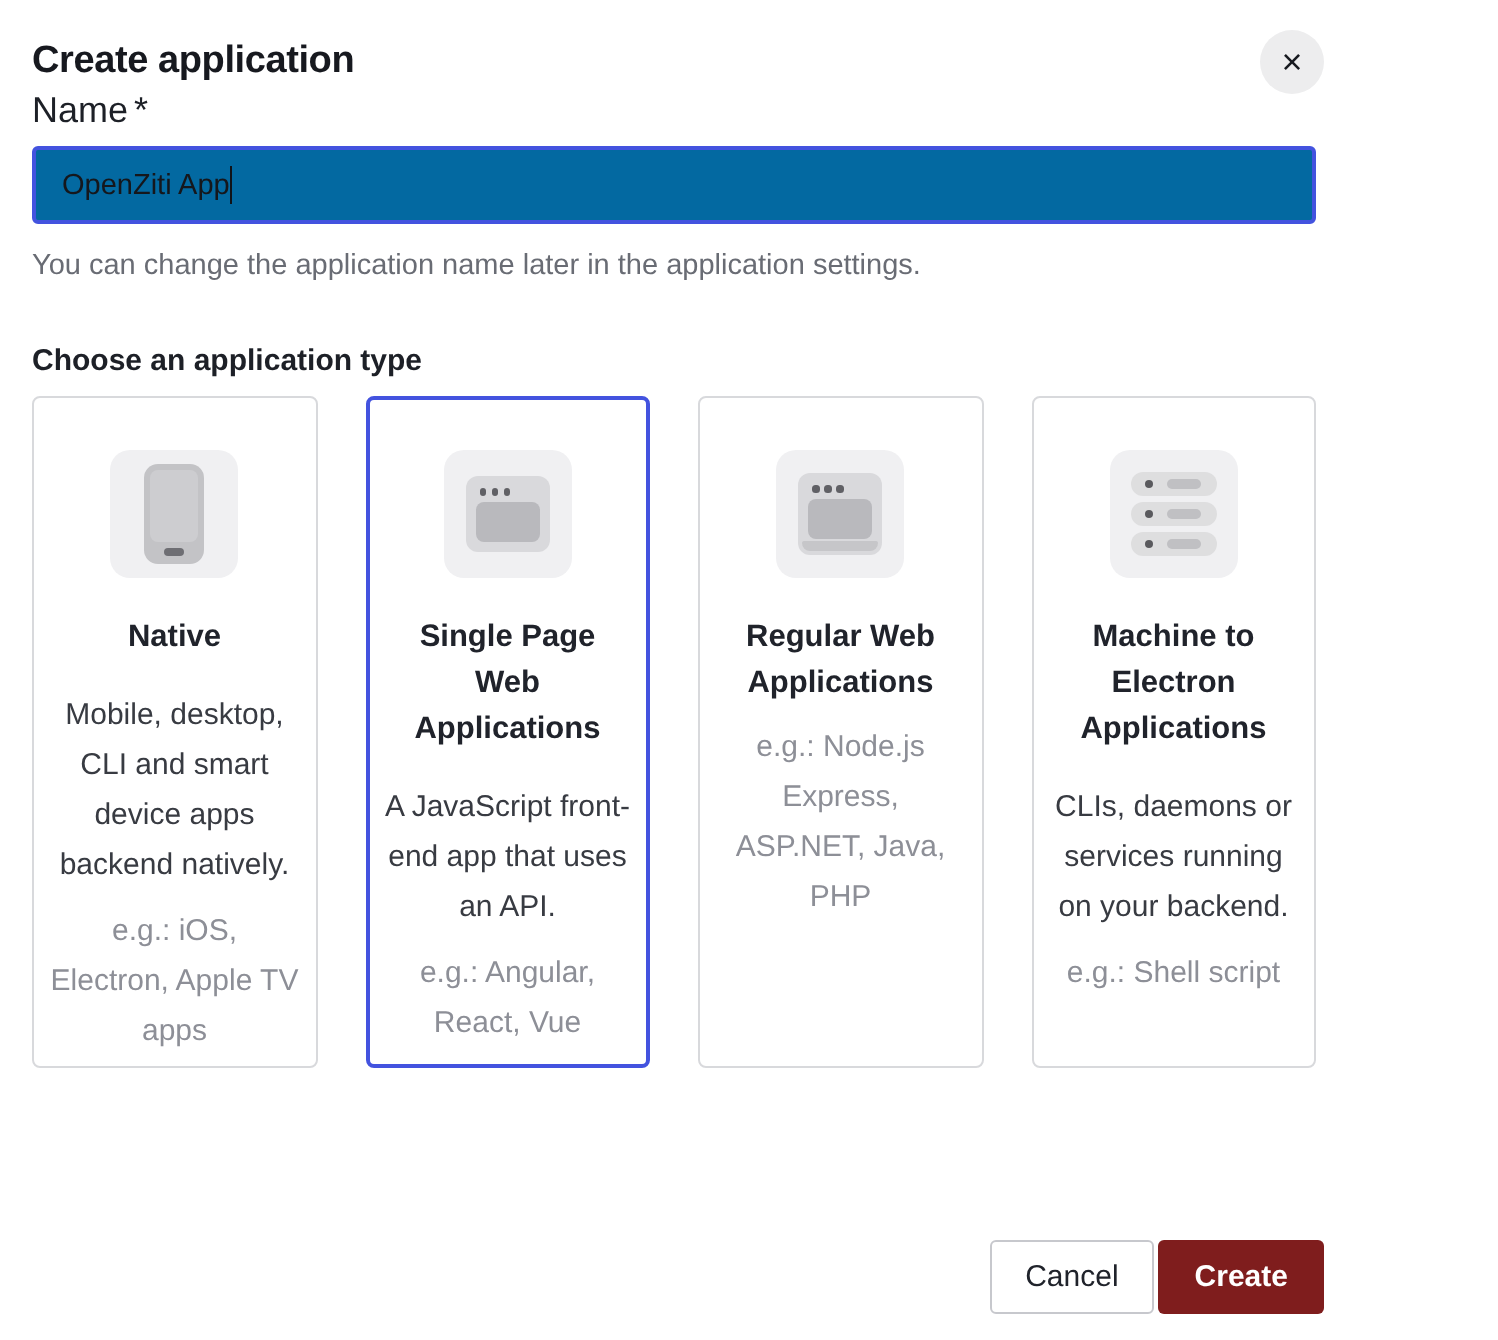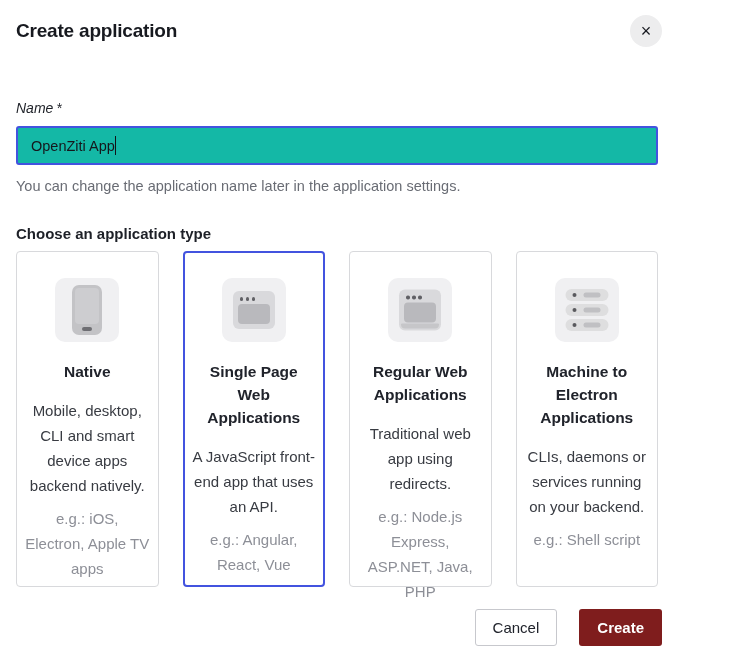--- a/index.html
+++ b/index.html
@@ -11,25 +11,25 @@
   
   .header { display:flex; justify-content:space-between; align-items:flex-start; padding:15px 12px 0 16px; }
   .title { font-size:19px; font-weight:700; color:#17191f; margin-top:5px; letter-spacing:-0.2px; }
   .close-btn { width:32px; height:32px; border-radius:50%; background:#ededee; border:none;
                display:flex; align-items:center; justify-content:center; cursor:pointer;
                font-size:18px; line-height:1; color:#17191f; font-family:inherit; }
 
   .content { padding:0 16px; }
 
   
-  .name-label { margin-top:53px; font-size:14px; line-height:17px; font-weight:500; color:#1d2027;font-style:italic; }
+  .name-label { font-size:18px; line-height:17px; font-weight:500; color:#1d2027; }
   .req { margin-left:3px; color:#1d2027; }
   .input-wrap { position:relative; margin-top:9px; }
   .text-input { width:100%; height:39px; border:2px solid #4353df; border-radius:3px;
-                padding:0 13px; font-size:14.5px; color:#15171c; font-family:inherit; outline:none; background:#14b8a6; }
+                padding:0 13px; font-size:14.5px; color:#15171c; font-family:inherit; outline:none; background:#0369a1; }
   .caret-overlay { position:absolute; left:0; top:0; bottom:0; display:flex; align-items:center;
                    padding-left:15px; pointer-events:none; }
   .mirror { visibility:hidden; font-size:14.5px; white-space:pre; }
   .caret { width:1.5px; height:19px; background:#111318; }
 
   .helper { margin-top:13px; font-size:14.5px; line-height:17px; color:#696c74; }
 
   .type-label { margin-top:30px; font-size:15px; line-height:17px; font-weight:600; color:#1d2027; }
 
   
@@ -65,21 +65,21 @@
   
   .stack { position:absolute; left:50%; top:50%; transform:translate(-50%,-50%);
            display:flex; flex-direction:column; gap:3px; }
   .stack-row { position:relative; width:43px; height:12px; background:#dededf; border-radius:6px; }
   .row-dot { position:absolute; left:7px; top:50%; transform:translateY(-50%); width:4px; height:4px;
              border-radius:50%; background:#5a5a5e; }
   .row-pill { position:absolute; left:18px; top:50%; transform:translateY(-50%); width:17px; height:5px;
               border-radius:2.5px; background:#c0c0c3; }
 
   
-  .footer { position:absolute; right:12px; bottom:24px; display:flex; gap:22px; }
+  .footer { position:absolute; right:12px; bottom:13px; display:flex; gap:2px; }
   .btn { height:37px; border-radius:3px; font-size:15px; font-family:inherit; cursor:pointer; }
   .btn-cancel { padding:0 17px; background:#fff; border:1px solid #c7c8cd; color:#20232b; font-weight:500; }
   .btn-create { padding:0 18px; background:#7f1d1d; border:none; color:#fff; font-weight:700; }
 </style>
 </head>
 <body>
 
 <div class="modal">
 
   <div class="header">
@@ -143,21 +143,20 @@
             <div class="dots">
                 <span class="dot"></span>
                 <span class="dot"></span>
                 <span class="dot"></span>
               </div>
             <div class="browser-content"></div>
             <div class="browser-lip"></div>
           </div>
         </div>
         <div class="card-title">Regular Web Applications</div>
-        <div class="card-desc">Traditional web app using redirects.</div>
         <div class="card-example">e.g.: Node.js Express, ASP.NET, Java, PHP</div>
       </div>
 
       <div class="card">
         <div class="icon-tile">
           <div class="stack">
             <div class="stack-row">
                 <span class="row-dot"></span>
                 <span class="row-pill"></span>
               </div>

